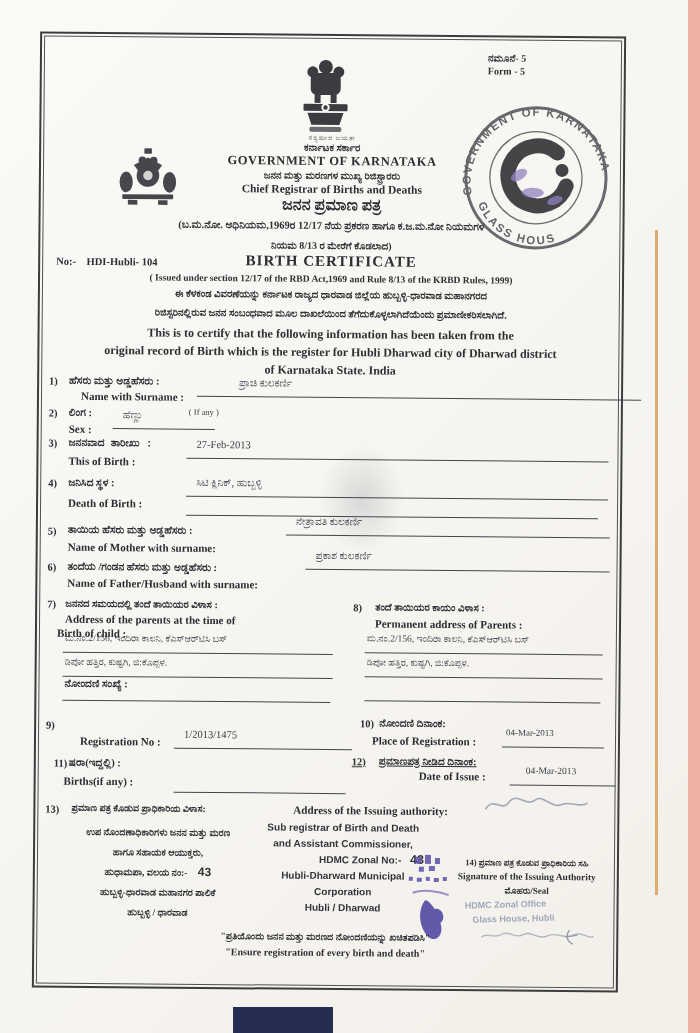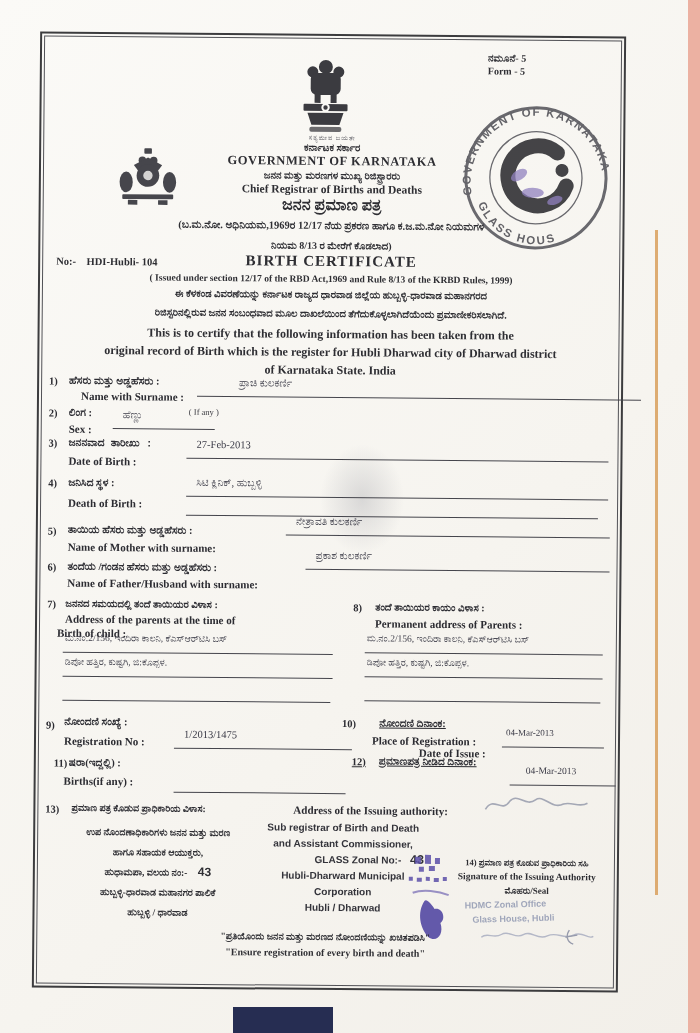--- a/index.html
+++ b/index.html
@@ -130,21 +130,21 @@
     <div class="note" style="left:152px;top:374px;">( If any )</div>
     <div class="val" style="left:160px;top:344px;width:402px;padding-left:42px;">ಪ್ರಾಚಿ ಕುಲಕರ್ಣಿ</div>
 
     <div class="fno" style="left:12px;top:376px;">2)</div>
     <div class="lbl" style="left:32px;top:375px;">ಲಿಂಗ :</div>
     <div class="lbl-en" style="left:32px;top:391px;">Sex :</div>
     <div class="val" style="left:76px;top:377px;width:92px;">ಹೆಣ್ಣು</div>
 
     <div class="fno" style="left:12px;top:406px;">3)</div>
     <div class="lbl" style="left:32px;top:405px;font-family:Liberation Mono, monospace;">ಜನನವಾದ ತಾರೀಖು :</div>
-    <div class="lbl-en" style="left:32px;top:423px;">Date of Birth :</div>
+    <div class="lbl-en" style="left:32px;top:423px;">This of Birth :</div>
     <div class="val" style="left:150px;top:406px;width:412px;">27-Feb-2013</div>
 
     <div class="fno" style="left:12px;top:446px;">4)</div>
     <div class="lbl" style="left:32px;top:445px;">ಜನಿಸಿದ ಸ್ಥಳ :</div>
     <div class="lbl-en" style="left:32px;top:465px;">Death of Birth :</div>
     <div class="val" style="left:150px;top:444px;width:412px;">ಸಿಟಿ ಕ್ಲಿನಿಕ್, ಹುಬ್ಬಳ್ಳಿ</div>
     <div class="blank" style="left:150px;top:476px;width:412px;height:6px;"></div>
 
     <div class="fno" style="left:12px;top:494px;">5)</div>
     <div class="lbl" style="left:32px;top:492px;">ತಾಯಿಯ ಹೆಸರು ಮತ್ತು ಅಡ್ಡಹೆಸರು :</div>
@@ -165,37 +165,37 @@
     <div class="blank" style="left:28px;top:662px;width:268px;height:6px;"></div>
 
     <div class="fno" style="left:318px;top:568px;">8)</div>
     <div class="lbl" style="left:340px;top:567px;font-size:10px;">ತಂದೆ ತಾಯಿಯರ ಕಾಯಂ ವಿಳಾಸ :</div>
     <div class="lbl-en" style="left:340px;top:583px;">Permanent address of Parents :</div>
     <div class="val" style="left:330px;top:599px;width:236px;font-size:9.5px;padding-left:2px;">ಮ.ನಂ.2/156, ಇಂದಿರಾ ಕಾಲನಿ, ಕೆಎಸ್‌ಆರ್‌ಟಿಸಿ ಬಸ್</div>
     <div class="val" style="left:330px;top:623px;width:236px;font-size:9.5px;padding-left:2px;">ಡಿಪೋ ಹತ್ತಿರ, ಕುಷ್ಟಗಿ, ಜಿ:ಕೊಪ್ಪಳ.</div>
     <div class="blank" style="left:330px;top:660px;width:236px;height:6px;"></div>
 
     <div class="fno" style="left:12px;top:688px;">9)</div>
-    <div class="lbl" style="left:30px;top:684px;text-align:center;">ನೋಂದಣಿ ಸಂಖ್ಯೆ :</div>
-    <div class="lbl-en" style="left:30px;top:703px;">Registration No :</div>
+    <div class="lbl" style="left:30px;top:646px;text-align:center;">ನೋಂದಣಿ ಸಂಖ್ಯೆ :</div>
+    <div class="lbl-en" style="left:46px;top:703px;">Registration No :</div>
     <div class="val" style="left:140px;top:696px;width:168px;">1/2013/1475</div>
 
-    <div class="fno" style="left:308px;top:684px;">10)</div>
-    <div class="lbl" style="left:345px;top:683px;text-decoration:underline;">ನೋಂದಣಿ ದಿನಾಂಕ:</div>
+    <div class="fno" style="left:326px;top:684px;">10)</div>
+    <div class="lbl" style="left:345px;top:683px;">ನೋಂದಣಿ ದಿನಾಂಕ:</div>
     <div class="lbl-en" style="left:338px;top:700px;">Place of Registration :</div>
     <div class="val" style="left:468px;top:692px;width:98px;font-size:9px;padding-left:4px;">04-Mar-2013</div>
 
     <div class="fno" style="left:12px;top:726px;margin-left:8px;">11)</div>
     <div class="lbl" style="left:35px;top:725px;">ಷರಾ(ಇದ್ದಲ್ಲಿ) :</div>
     <div class="lbl-en" style="left:30px;top:743px;">Births(if any) :</div>
     <div class="val" style="left:140px;top:740px;width:162px;"></div>
 
     <div class="fno" style="left:318px;top:722px;text-decoration:underline;">12)</div>
     <div class="lbl" style="left:345px;top:721px;text-decoration:underline;">ಪ್ರಮಾಣಪತ್ರ ನೀಡಿದ ದಿನಾಂಕ:</div>
-    <div class="lbl-en" style="left:385px;top:712px;">Date of Issue :</div>
+    <div class="lbl-en" style="left:385px;top:735px;">Date of Issue :</div>
     <div class="val" style="left:476px;top:730px;width:90px;font-size:9.5px;padding-left:16px;border-bottom-color:#45454c;">04-Mar-2013</div>
 
     <div class="fno" style="left:12px;top:772px;">13)</div>
     <div class="lbl" style="left:38px;top:771px;font-size:9.5px;">ಪ್ರಮಾಣ ಪತ್ರ ಕೊಡುವ ಪ್ರಾಧಿಕಾರಿಯ ವಿಳಾಸ:</div>
     <div class="lbl-en" style="left:260px;top:770px;">Address of the Issuing authority:</div>
 
     <div class="abs" style="left:10px;top:790px;width:230px;text-align:center;font:700 9.5px 'Liberation Serif',serif;line-height:20px;">
       <div>ಉಪ ನೊಂದಣಾಧಿಕಾರಿಗಳು ಜನನ ಮತ್ತು ಮರಣ</div>
       <div>ಹಾಗೂ ಸಹಾಯಕ ಆಯುಕ್ತರು,</div>
       <div>
@@ -203,21 +203,21 @@
         <span style="font:700 12px 'Liberation Sans',sans-serif;margin-left:8px;">43</span>
       </div>
       <div>ಹುಬ್ಬಳ್ಳಿ-ಧಾರವಾಡ ಮಹಾನಗರ ಪಾಲಿಕೆ</div>
       <div>ಹುಬ್ಬಳ್ಳಿ / ಧಾರವಾಡ</div>
     </div>
 
     <div class="abs" style="left:215px;top:786px;width:190px;text-align:center;font:600 10px 'Liberation Sans','DejaVu Sans',sans-serif;line-height:16px;color:#33333a;">
       <div>Sub registrar of Birth and Death</div>
       <div>and Assistant Commissioner,</div>
       <div style="text-align:right;padding-right:14px;">
-        <span>GLASS Zonal No:-</span>
+        <span>HDMC Zonal No:-</span>
         <span style="font:700 12.5px 'Liberation Sans',sans-serif;margin-left:6px;">43</span>
       </div>
       <div>Hubli-Dharward Municipal</div>
       <div>Corporation</div>
       <div>Hubli / Dharwad</div>
     </div>
 
     <svg class="abs" style="left:448px;top:756px;" width="110" height="26" viewBox="0 0 110 26">
       <path d="M4,18 C12,4 20,22 28,10 C36,0 44,16 54,8 C62,2 70,18 82,12 C90,9 98,16 106,11" fill="none" stroke="#8a8fa3" stroke-width="1.6" opacity=".75"></path>
     </svg>

